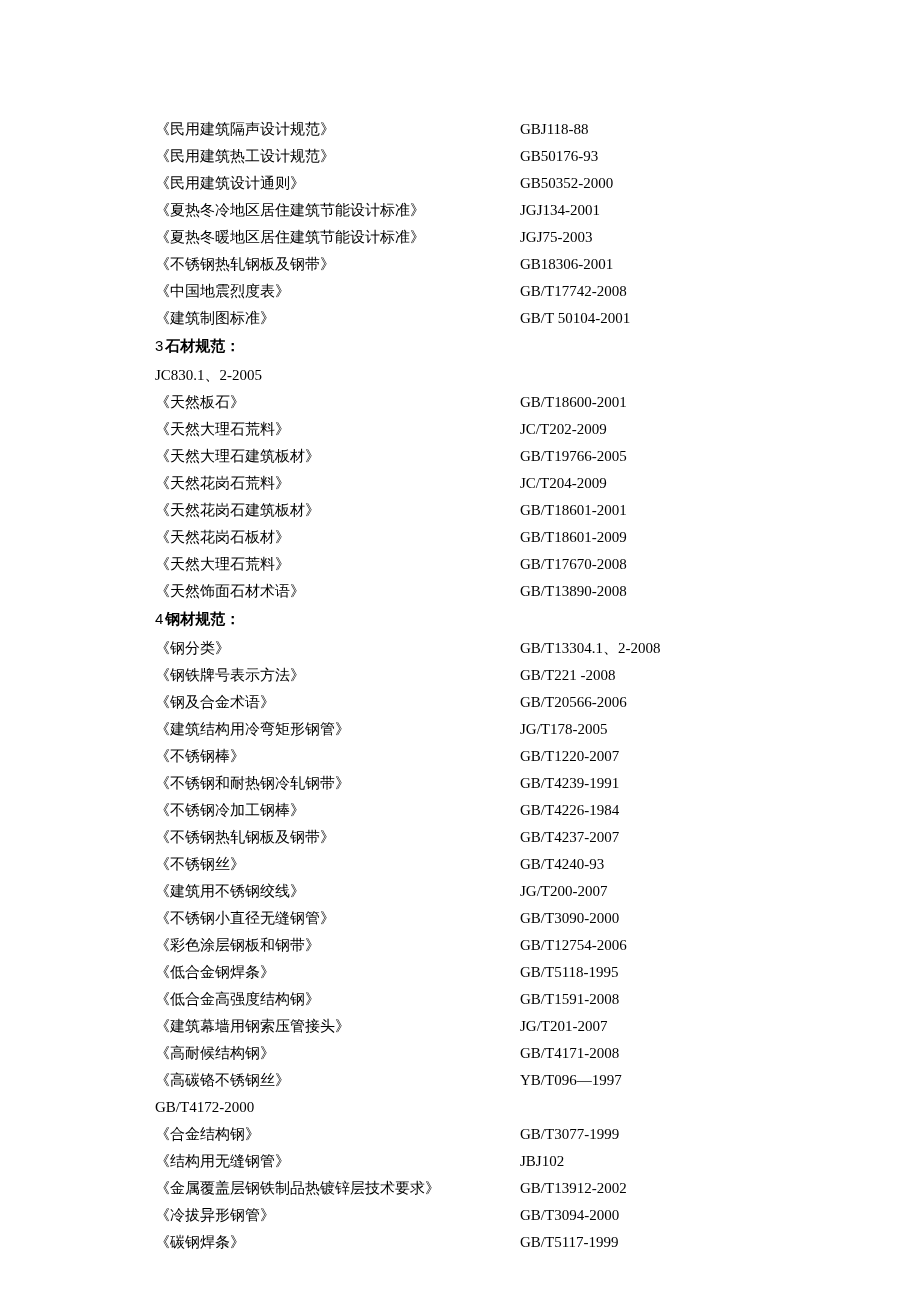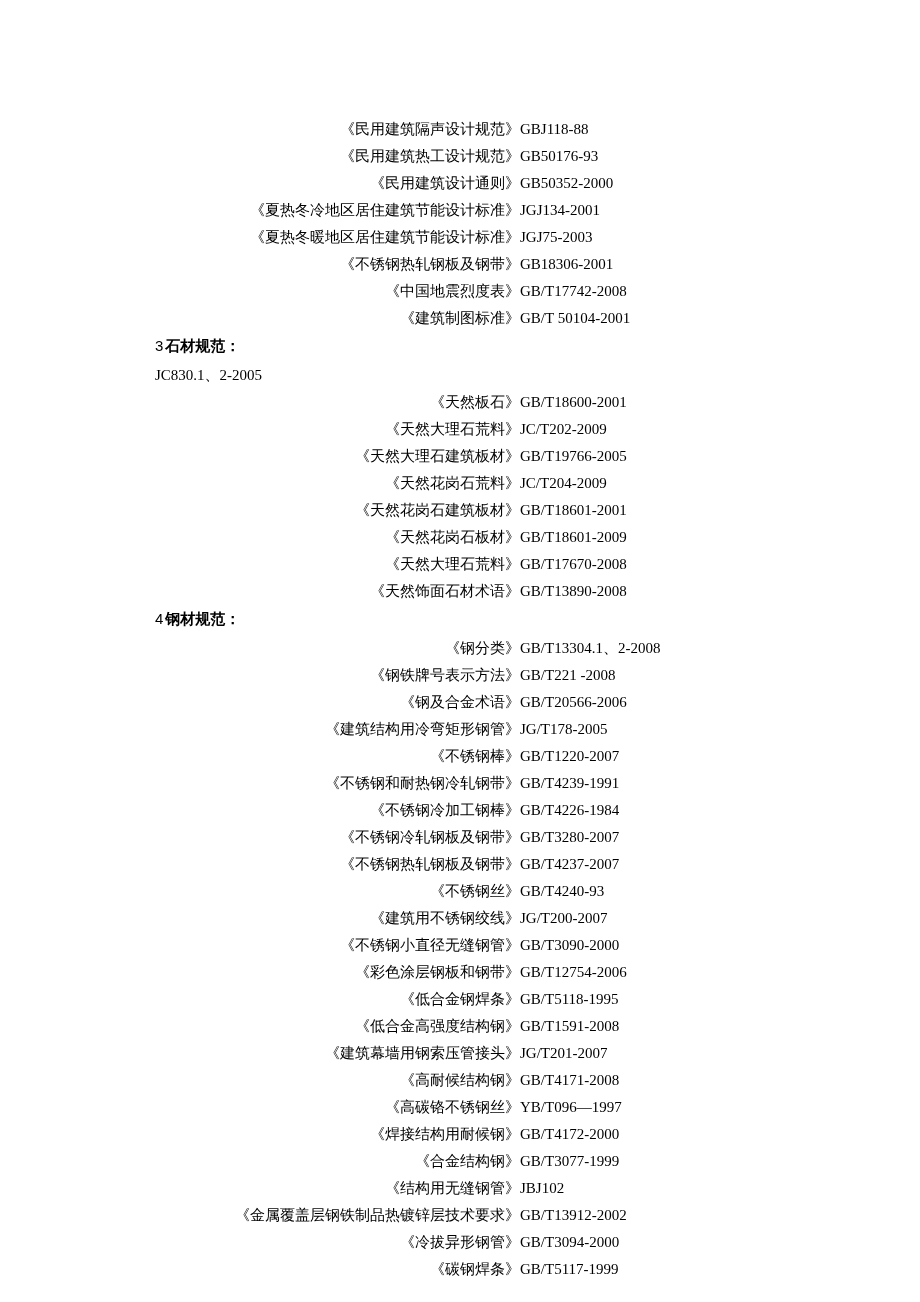--- a/index.html
+++ b/index.html
@@ -16,21 +16,20 @@
       width: 920px;
       line-height: 1.8;
     }
     .row {
       display: flex;
       white-space: nowrap;
     }
     .title-col {
       width: 365px;
       flex-shrink: 0;
-      text-align: right;
     }
     .code-col {
       flex: 1;
     }
     .section-heading {
       font-weight: bold;
       font-family: "SimSun", "宋体", serif;
       margin-top: 0;
       margin-bottom: 2px;
     }
@@ -135,24 +134,20 @@
     </div>
     <div class="row">
       <div class="title-col">《不锈钢和耐热钢冷轧钢带》</div>
       <div class="code-col">GB/T4239-1991</div>
     </div>
     <div class="row">
       <div class="title-col">《不锈钢冷加工钢棒》</div>
       <div class="code-col">GB/T4226-1984</div>
     </div>
     <div class="row">
-      <div class="title-col">《不锈钢冷轧钢板及钢带》</div>
-      <div class="code-col">GB/T3280-2007</div>
-    </div>
-    <div class="row">
       <div class="title-col">《不锈钢热轧钢板及钢带》</div>
       <div class="code-col">GB/T4237-2007</div>
     </div>
     <div class="row">
       <div class="title-col">《不锈钢丝》</div>
       <div class="code-col">GB/T4240-93</div>
     </div>
     <div class="row">
       <div class="title-col">《建筑用不锈钢绞线》</div>
       <div class="code-col">JG/T200-2007</div>
@@ -179,21 +174,20 @@
     </div>
     <div class="row">
       <div class="title-col">《高耐候结构钢》</div>
       <div class="code-col">GB/T4171-2008</div>
     </div>
     <div class="row">
       <div class="title-col">《高碳铬不锈钢丝》</div>
       <div class="code-col">YB/T096—1997</div>
     </div>
     <div class="row">
-      <div class="title-col">《焊接结构用耐候钢》</div>
       <div class="code-col">GB/T4172-2000</div>
     </div>
     <div class="row">
       <div class="title-col">《合金结构钢》</div>
       <div class="code-col">GB/T3077-1999</div>
     </div>
     <div class="row">
       <div class="title-col">《结构用无缝钢管》</div>
       <div class="code-col">JBJ102</div>
     </div>

